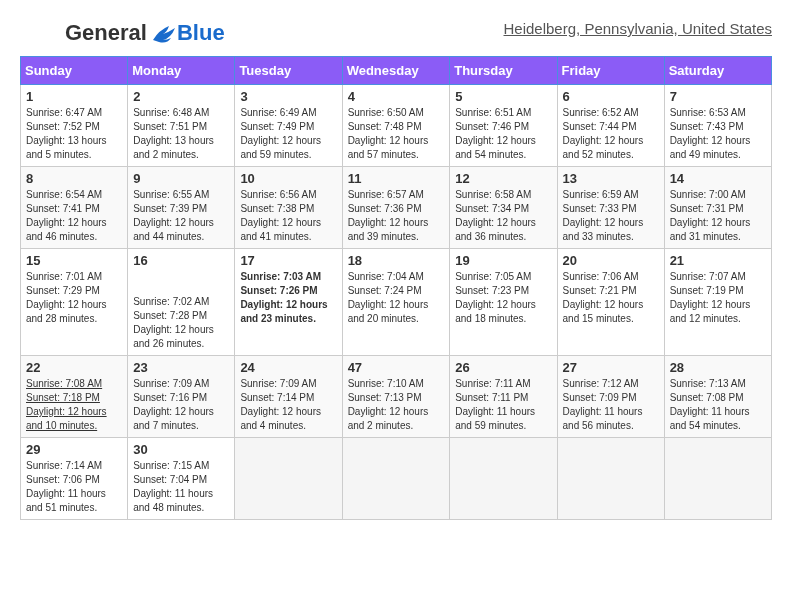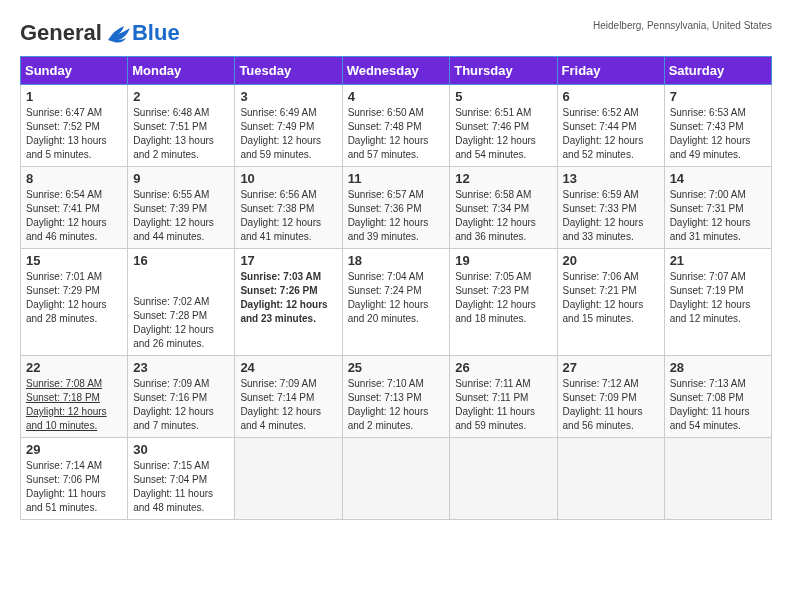--- a/index.html
+++ b/index.html
@@ -13,20 +13,21 @@
     .header {
       display: flex;
       justify-content: space-between;
       align-items: flex-start;
       margin-bottom: 10px;
     }
     .logo {
       display: flex;
       flex-direction: column;
       align-items: flex-start;
+      margin-left: 45px;
     }
     .logo-text {
       display: flex;
       align-items: center;
       font-size: 22px;
       font-weight: bold;
       color: #333;
     }
     .logo-general { color: #333; }
     .logo-blue { color: #1a6bcc; }
@@ -37,30 +38,31 @@
     }
     .title-section {
       text-align: right;
     }
     .month-title {
       font-size: 36px;
       font-weight: bold;
       color: #333;
     }
     .location {
-      font-size: 10px;
+      font-size: 15px;
       color: #555;
+      text-decoration: underline;
     }
     .calendar {
       width: 100%;
       border-collapse: collapse;
       font-size: 11px;
     }
     .calendar th {
-      background: #6d28d9;
+      background: #8b5cf6;
       color: #fff;
       padding: 6px 4px;
       text-align: left;
       font-size: 13px;
       border: 1px solid #4a8edf;
     }
     .calendar td {
       border: 1px solid #ccc;
       padding: 4px 5px;
       vertical-align: top;
@@ -285,21 +287,21 @@
 and 7 minutes.</div>
         </td>
         <td>
           <span class="day-number">24</span>
           <div class="day-info" style="white-space: pre-line;">Sunrise: 7:09 AM
 Sunset: 7:14 PM
 Daylight: 12 hours
 and 4 minutes.</div>
         </td>
         <td>
-          <span class="day-number">25</span>
+          <span class="day-number">47</span>
           <div class="day-info" style="white-space: pre-line;">Sunrise: 7:10 AM
 Sunset: 7:13 PM
 Daylight: 12 hours
 and 2 minutes.</div>
         </td>
         <td>
           <span class="day-number">26</span>
           <div class="day-info" style="white-space: pre-line;">Sunrise: 7:11 AM
 Sunset: 7:11 PM
 Daylight: 11 hours

